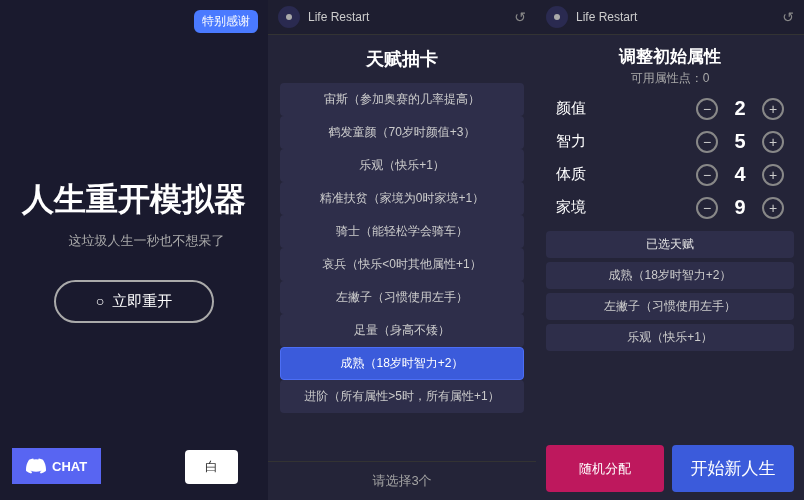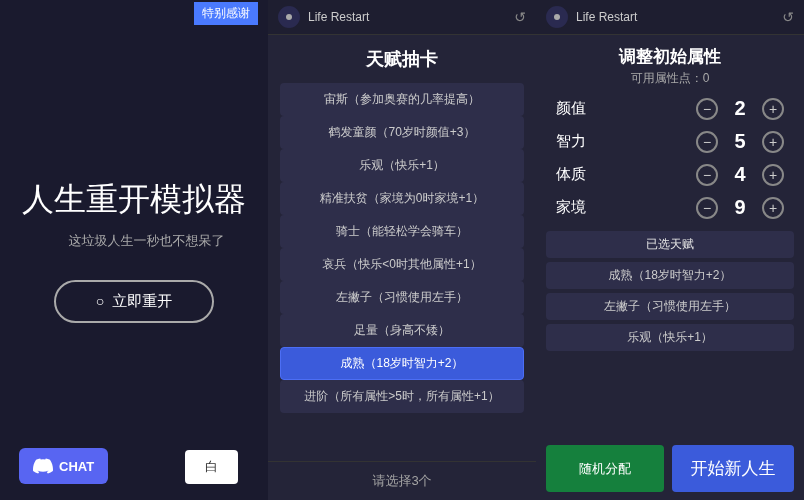--- a/index.html
+++ b/index.html
@@ -19,36 +19,36 @@
       height: 500px;
       background: #1a1a2e;
       position: relative;
       display: flex;
       flex-direction: column;
       align-items: center;
       justify-content: center;
     }
     .special-badge {
       position: absolute;
-      top: 2px;
+      top: 10px;
       right: 10px;
       background: #4a7aff;
       color: white;
       font-size: 12px;
       padding: 3px 8px;
-      border-radius: 0;
+      border-radius: 6px;
     }
     .discord-btn {
       position: absolute;
       bottom: 16px;
-      left: 19px;
+      left: 12px;
       background: #5865F2;
       color: white;
       border: none;
-      border-radius: 6px;
+      border-radius: 0;
       padding: 8px 14px;
       font-size: 13px;
       font-weight: bold;
       cursor: pointer;
       display: flex;
       align-items: center;
       gap: 6px;
     }
     .discord-icon {
       width: 20px;
@@ -62,21 +62,21 @@
       color: #333;
       border: none;
       border-radius: 4px;
       padding: 8px 20px;
       font-size: 13px;
       cursor: pointer;
     }
     .main-title {
       color: white;
       font-size: 32px;
-      font-weight: normal;
+      font-weight: bold;
       text-align: center;
       margin-bottom: 10px;
     }
     .sub-title {
       color: #aaa;
       font-size: 13px;
       margin-bottom: 30px;
       margin-left: 25px;
     }
     .restart-btn {
@@ -262,21 +262,21 @@
       text-align: center;
     }
     .right-footer {
       padding: 8px 10px;
       display: flex;
       gap: 8px;
       margin-top: auto;
     }
     .btn-random {
       flex: 1;
-      background: #15803d;
+      background: #be185d;
       color: white;
       border: none;
       border-radius: 4px;
       padding: 10px;
       font-size: 13px;
       cursor: pointer;
     }
     .btn-start {
       flex: 1;
       background: #3b5bdb;

